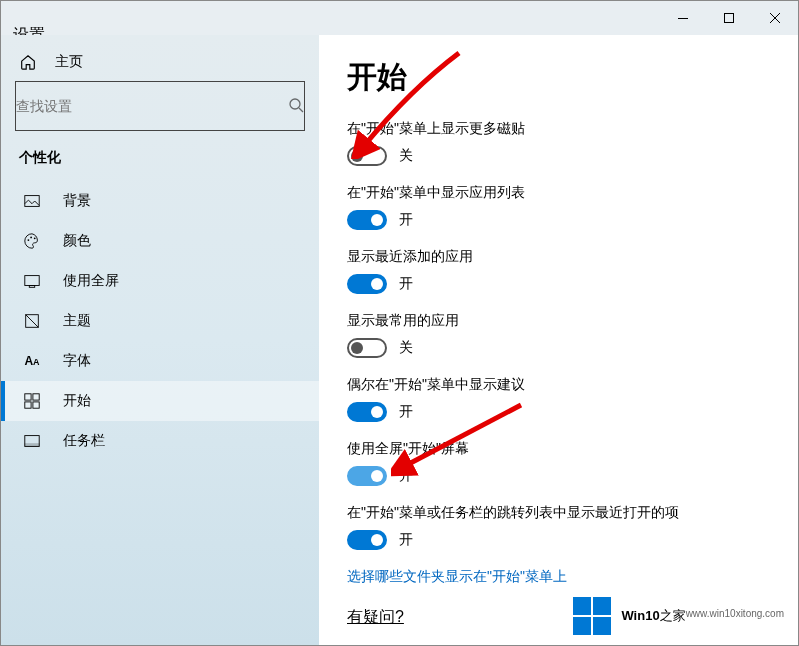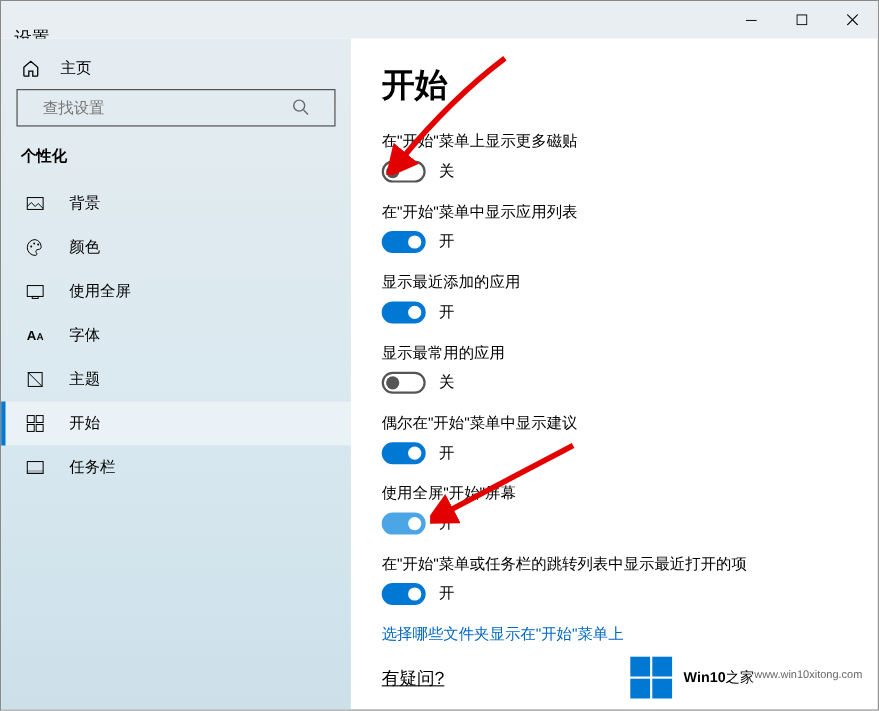--- a/index.html
+++ b/index.html
@@ -26,22 +26,22 @@
     width: 318px; background: linear-gradient(180deg,#e4ecf0 0%,#dbe9f0 50%,#cce0ea 100%);
     padding: 8px 0 0 0;
   }
   .home-row {
     display: flex; align-items: center; gap: 18px;
     padding: 10px 18px; cursor: default;
   }
   .home-icon { width: 18px; height: 18px; }
   .search-wrap { padding: 0 14px 18px 14px; }
   .search-box {
-    border: 1px solid #444; height: 34px;
-    display: flex; align-items: center; padding: 0 23px;
+    border: 1px solid #444; height: 50px;
+    display: flex; align-items: center; padding: 0 0;
     background: transparent;
   }
   .search-box input {
     flex: 1; border: none; background: transparent;
     font-size: 14px; outline: none; color: #333;
   }
   .search-icon { width: 16px; height: 16px; opacity: .7; }
   .section-label { padding: 0 18px 14px 18px; font-weight: 700; }
   .nav-item {
     display: flex; align-items: center; gap: 22px;
@@ -164,32 +164,32 @@
       <span class="nav-icon">
           <svg viewBox="0 0 20 20" width="18" height="18">
             <rect x="2" y="4" width="16" height="11" fill="none" stroke="#000"></rect>
             <rect x="7" y="15" width="6" height="2" fill="none" stroke="#000"></rect>
           </svg>
         </span>
       <span>使用全屏</span>
     </div>
     <div class="nav-item">
       <span class="nav-icon">
-          <span style="font-size:12px;font-weight:600">A<span style="font-size:9px">A</span></span>
-        </span>
-      <span>字体</span>
-    </div>
-    <div class="nav-item">
-      <span class="nav-icon">
           <svg viewBox="0 0 20 20" width="18" height="18">
             <rect x="3" y="3" width="14" height="14" fill="none" stroke="#000"></rect>
             <path d="M3 3l14 14" stroke="#000"></path>
           </svg>
         </span>
       <span>主题</span>
+    </div>
+    <div class="nav-item">
+      <span class="nav-icon">
+          <span style="font-size:12px;font-weight:600">A<span style="font-size:9px">A</span></span>
+        </span>
+      <span>字体</span>
     </div>
     <div class="nav-item selected">
       <span class="nav-icon">
           <svg viewBox="0 0 20 20" width="18" height="18">
             <rect x="2" y="2" width="7" height="7" fill="none" stroke="#000"></rect>
             <rect x="11" y="2" width="7" height="7" fill="none" stroke="#000"></rect>
             <rect x="2" y="11" width="7" height="7" fill="none" stroke="#000"></rect>
             <rect x="11" y="11" width="7" height="7" fill="none" stroke="#000"></rect>
           </svg>
         </span>

